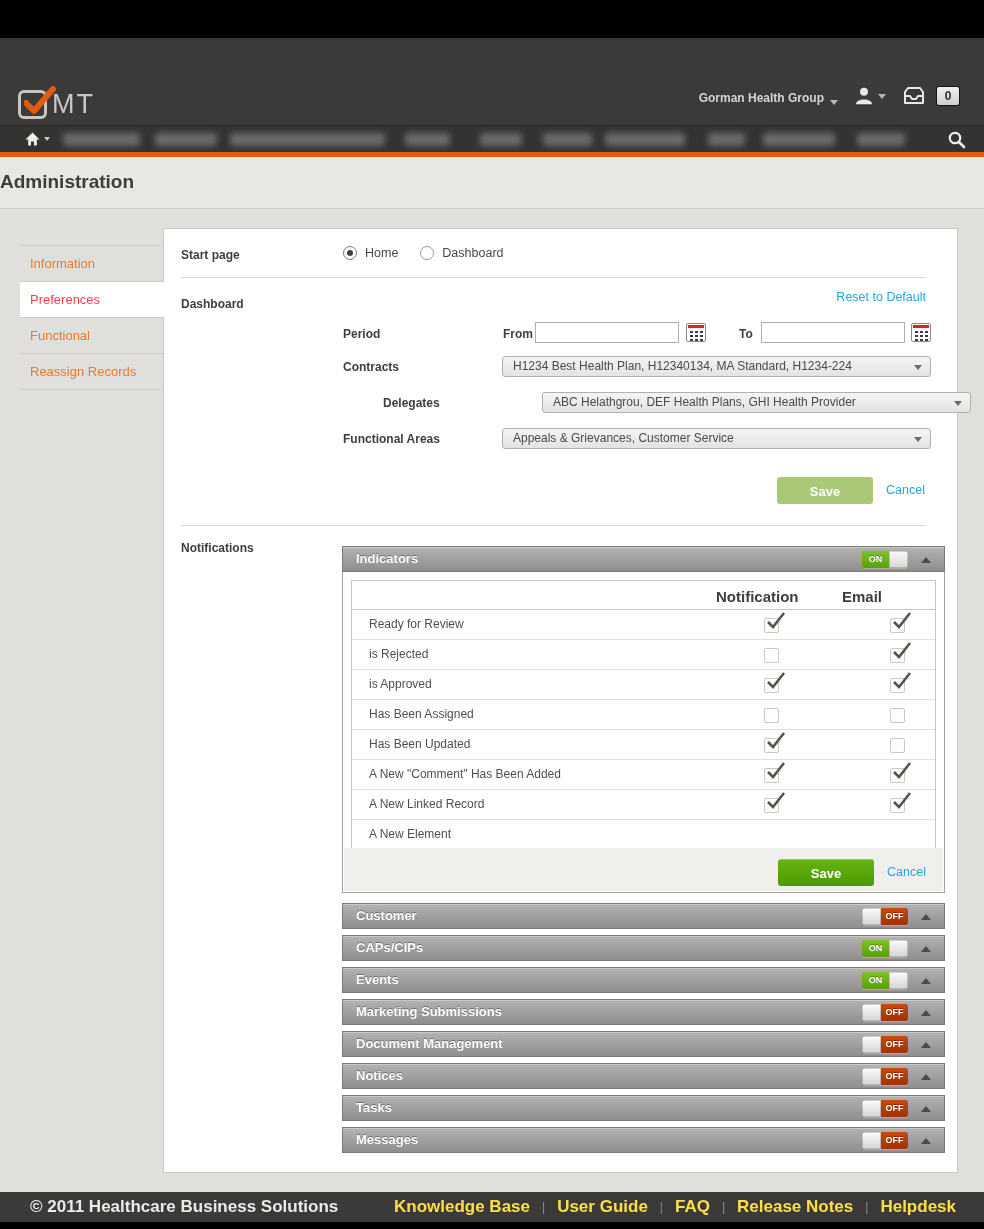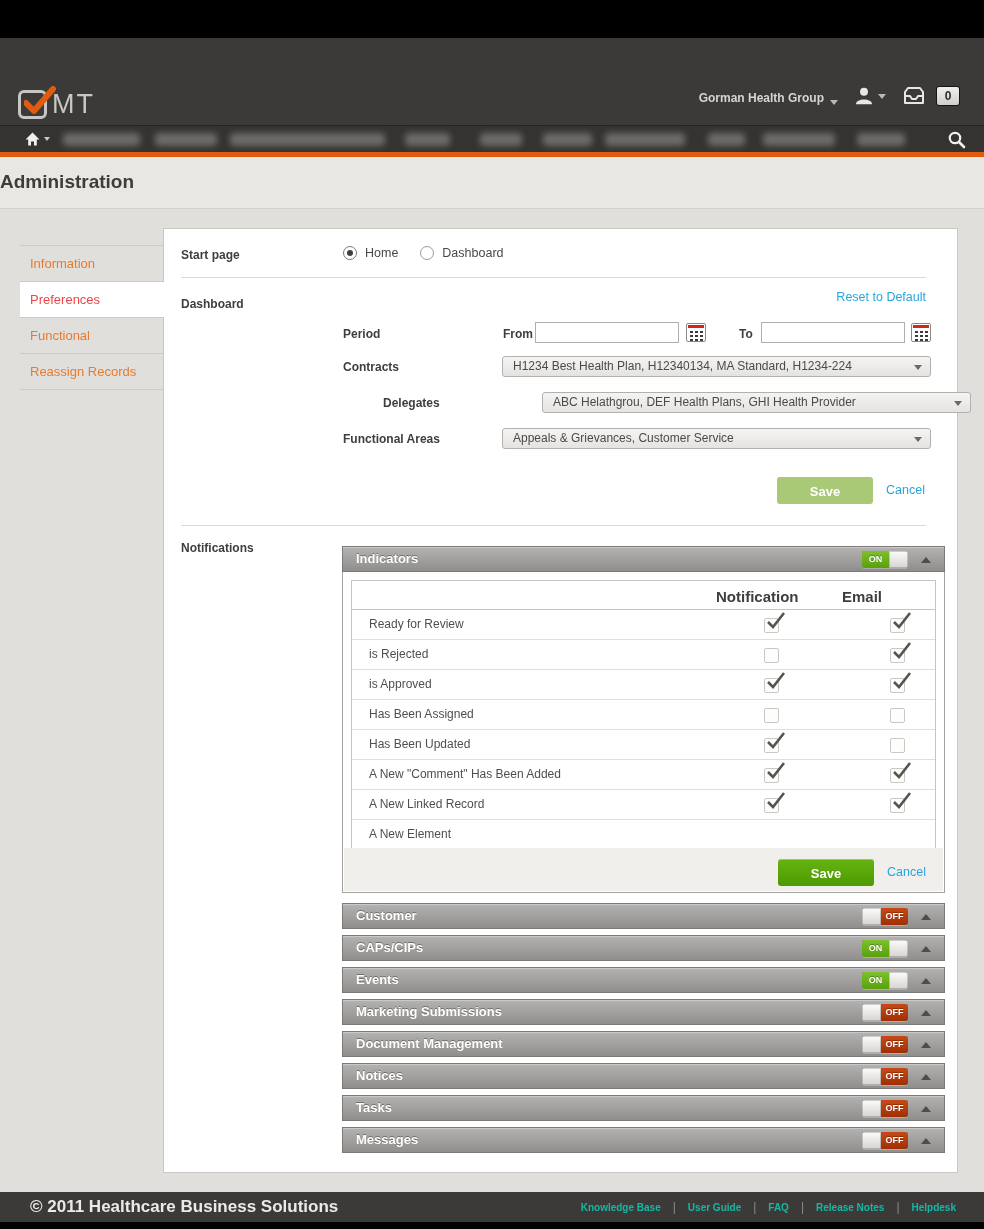--- a/index.html
+++ b/index.html
@@ -117,21 +117,21 @@
   .cbox{position:absolute;top:8px;width:13px;height:13px;background:#fdfdfc;border:1px solid #c9c8c5;
         border-radius:2px;box-sizing:content-box;cursor:pointer;}
   .cbox.n{left:412px;} .cbox.e{left:538px;}
   .cbox svg{position:absolute;left:-1px;top:-9px;overflow:visible;}
   .ind-foot{position:absolute;left:1px;right:1px;top:276px;bottom:1px;background:#f0efec;}
 
   
   .footerbar{position:absolute;left:0;top:1192px;width:984px;height:30px;background:#3b3a38;}
   .copyright{position:absolute;left:30px;top:0;line-height:30px;font-size:17px;color:#eceae7;font-weight:bold;}
   .flinks{position:absolute;right:28px;top:0;height:30px;display:flex;align-items:center;gap:12px;}
-  .flink{font-size:10px;color:#14b8a6;font-weight:bold;cursor:pointer;}
+  .flink{font-size:17px;color:#fde047;font-weight:bold;cursor:pointer;}
   .flink-sep{color:#8a8987;font-size:12px;}
 </style>
 </head>
 <body>
 
 <div class="stage">
 
   <div class="hdr">
     <div class="logo">
       <span class="logo-box">

